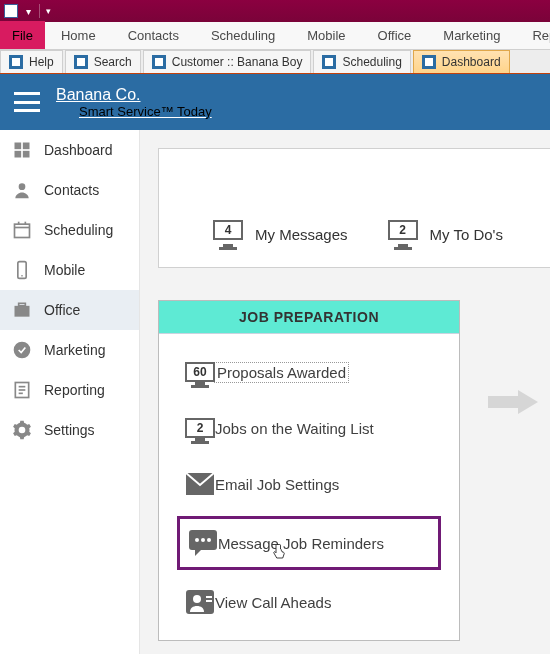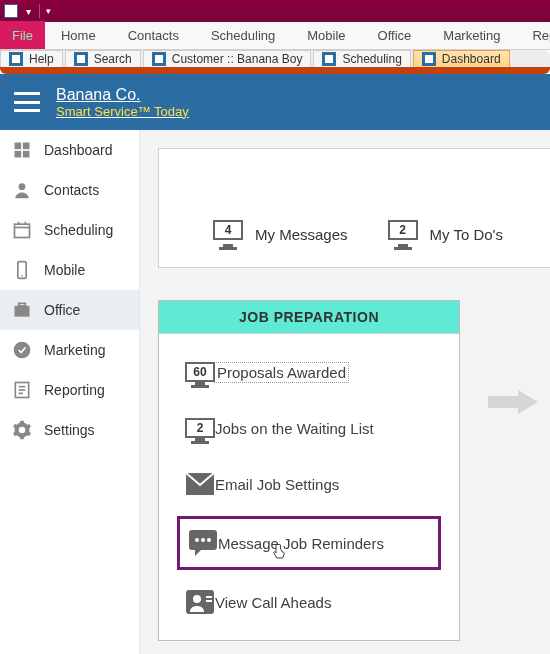--- a/index.html
+++ b/index.html
@@ -7,36 +7,36 @@
 
   
   .titlebar { height: 22px; background: linear-gradient(#8b0040, #7a0339); display: flex; align-items: center; padding: 0 4px; gap: 6px; }
   .tb-icon { width: 14px; height: 14px; background: #fff; border: 1px solid #3a5f9b; }
   .tb-down { color: #fff; font-size: 10px; padding: 0 2px; }
   .tb-div { width: 1px; height: 14px; background: rgba(255,255,255,0.3); }
   .tb-more { color: #fff; font-size: 9px; }
 
   
   .ribbon { height: 28px; display: flex; align-items: flex-end; border-bottom: 1px solid #d0d0d0; background: #f8f8f8; }
-  .file-tab { background: #d81b60; color: #86efac; padding: 6px 12px; font-size: 13px; height: 28px; display: flex; align-items: center; }
+  .file-tab { background: #d81b60; color: #000000; padding: 6px 12px; font-size: 13px; height: 28px; display: flex; align-items: center; }
   .rtab { padding: 6px 16px; font-size: 13px; color: #4a4a4a; height: 28px; display: flex; align-items: center; cursor: pointer; }
 
   
-  .doctabs { height: 24px; display: flex; align-items: stretch; background: #ededed; border-bottom: 7px solid #c2410c; border-radius: 6px; }
+  .doctabs { height: 24px; display: flex; align-items: stretch; background: #ededed; border-bottom: 1px solid #c2410c; }
   .dtab { display: inline-flex; align-items: center; gap: 6px; padding: 3px 8px; font-size: 12px; color: #333; border: 1px solid #cfcfcf; border-bottom: none; background: #f6f6f6; margin-right: 2px; cursor: pointer; }
   .dtab .dicon { width: 14px; height: 14px; background: #2b6ca3; display: inline-flex; align-items: center; justify-content: center; }
   .dtab .dicon::after { content: ""; width: 8px; height: 8px; background: #fff; }
   .dtab.active { background: linear-gradient(#ffe2b2, #ffd48a); border-color: #e0a74a; }
 
   
   .header { height: 56px; background: #2b6ca3; display: flex; align-items: center; padding: 0 14px; gap: 16px; color: #fff; text-decoration: underline; }
   .hamburger { width: 26px; height: 20px; display: flex; flex-direction: column; justify-content: space-between; cursor: pointer; }
   .hamburger div { height: 3px; background: #fff; }
   .htitle { font-size: 16px; }
-  .hsub { font-size: 13px; color: #fde047; }
+  .hsub { font-size: 13px; color: #000000; margin-left: 23px; }
 
   
   .main { display: flex; height: calc(654px - 22px - 28px - 24px - 56px); }
   .sidebar { width: 140px; background: #fff; border-right: 1px solid #e5e5e5; }
   .sitem { display: flex; align-items: center; gap: 12px; padding: 10px 12px; font-size: 14px; color: #333; cursor: pointer; }
   .sitem.active { background: #e9eef3; }
   .sicon { width: 20px; height: 20px; color: #888; display: inline-flex; align-items: center; justify-content: center; }
   .sicon svg { width: 20px; height: 20px; fill: #888; }
 
   .content { flex: 1; background: #f3f3f3; padding: 18px 0 18px 18px; position: relative; overflow: hidden; }

